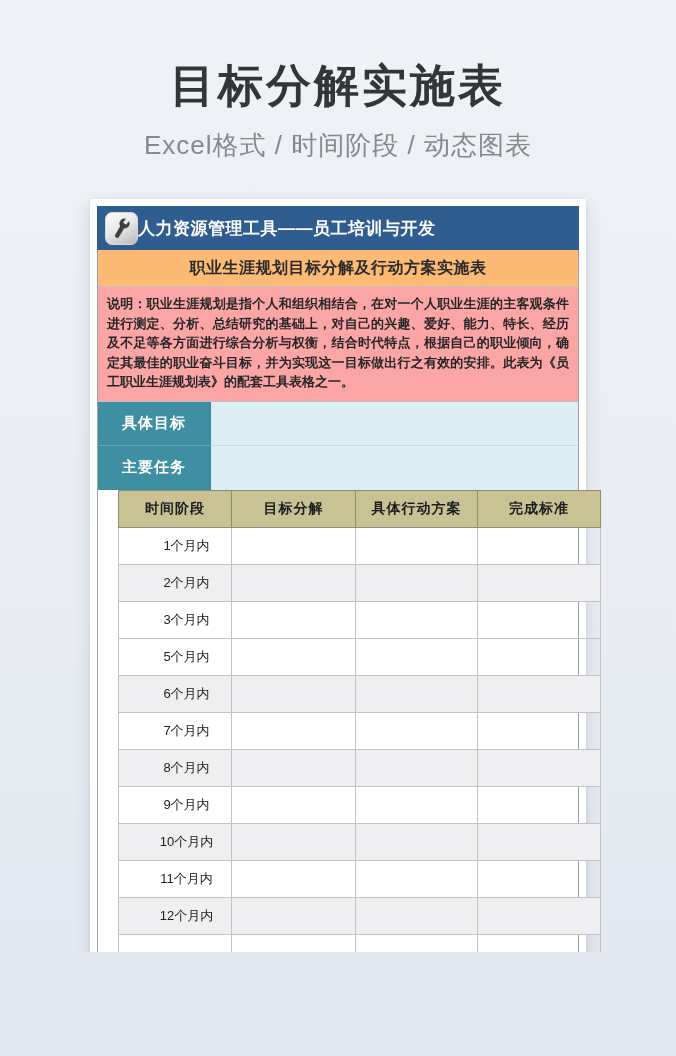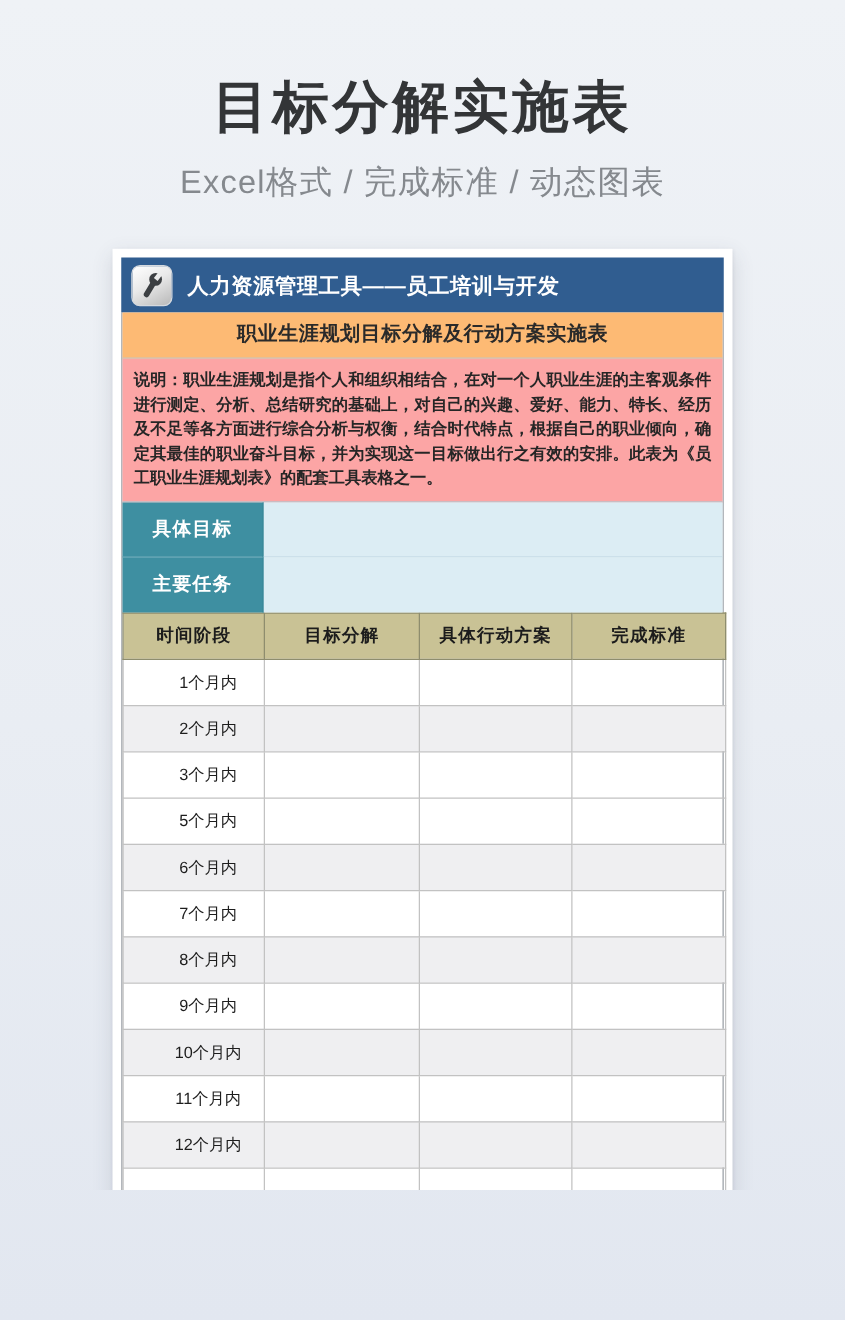--- a/index.html
+++ b/index.html
@@ -20,21 +20,21 @@
     font-size:26px;color:#85898e;letter-spacing:1px;
   }
   .card{
     width:482px;margin:36px auto 0;
     background:#ffffff;padding:7px;
     box-shadow:0 6px 16px rgba(60,70,90,.16), 0 1px 3px rgba(60,70,90,.10);
   }
   
   .sheet-bar{
     height:44px;background:#305d90;
-    display:flex;align-items:center;gap:12px;
+    display:flex;align-items:center;
     padding-left:8px;box-sizing:border-box;
   }
   .icon-badge{
     width:33px;height:33px;flex:0 0 33px;
     border-radius:7px;
     background:linear-gradient(150deg,#ffffff 0%,#e9e9e9 45%,#b9b9b9 100%);
     border:1px solid #d5d9de;
     box-sizing:border-box;
     display:flex;align-items:center;justify-content:center;
   }
@@ -59,41 +59,41 @@
     background:#3e8fa1;color:#ffffff;
     font-size:15px;font-weight:bold;letter-spacing:1px;
     display:flex;align-items:center;justify-content:center;
     border-right:1px solid #378596;border-bottom:1px solid #62a4b3;
   }
   .kv-value{
     flex:1;background:#dcedf4;border-bottom:1px solid #c6dce6;
   }
   .kv-row:last-of-type .kv-label{border-bottom:none;}
   .kv-row:last-of-type .kv-value{border-bottom:none;}
-  table.plan{width:100%;border-collapse:collapse;table-layout:fixed;}
+  table.plan{width:100%;border-collapse:collapse;table-layout:fixed;margin-left:20px;}
   table.plan thead th{
     background:#c9c295;height:34px;
     font-size:14px;font-weight:bold;color:#1c1c1c;letter-spacing:1px;
     border:1px solid #8e8d6e;
   }
   table.plan tbody td{
     height:34px;border:1px solid #c2c2c2;
     font-size:13px;color:#1d1d1d;
   }
   table.plan td.period{text-align:center;padding-left:24px;}
   table.plan tr.gray td{background:#efeff1;}
   table.plan tr.empty td{height:16px;}
 </style>
 </head>
 <body>
 
 <div class="page">
 
   <h1 class="page-title">目标分解实施表</h1>
-  <div class="page-subtitle">Excel格式 / 完成标准 / 动态图表</div>
+  <div class="page-subtitle">Excel格式 / 时间阶段 / 动态图表</div>
 
   <div class="card">
 
     <div class="sheet-bar">
       <span class="icon-badge">
         <svg width="24" height="24" viewBox="0 0 24 24" aria-hidden="true">
           <defs>
             <mask id="wm">
               <rect width="24" height="24" fill="#fff"></rect>
               <rect x="12.7" y="-2" width="3.8" height="9.5" fill="#000" transform="rotate(38 14.5 7.5)"></rect>

